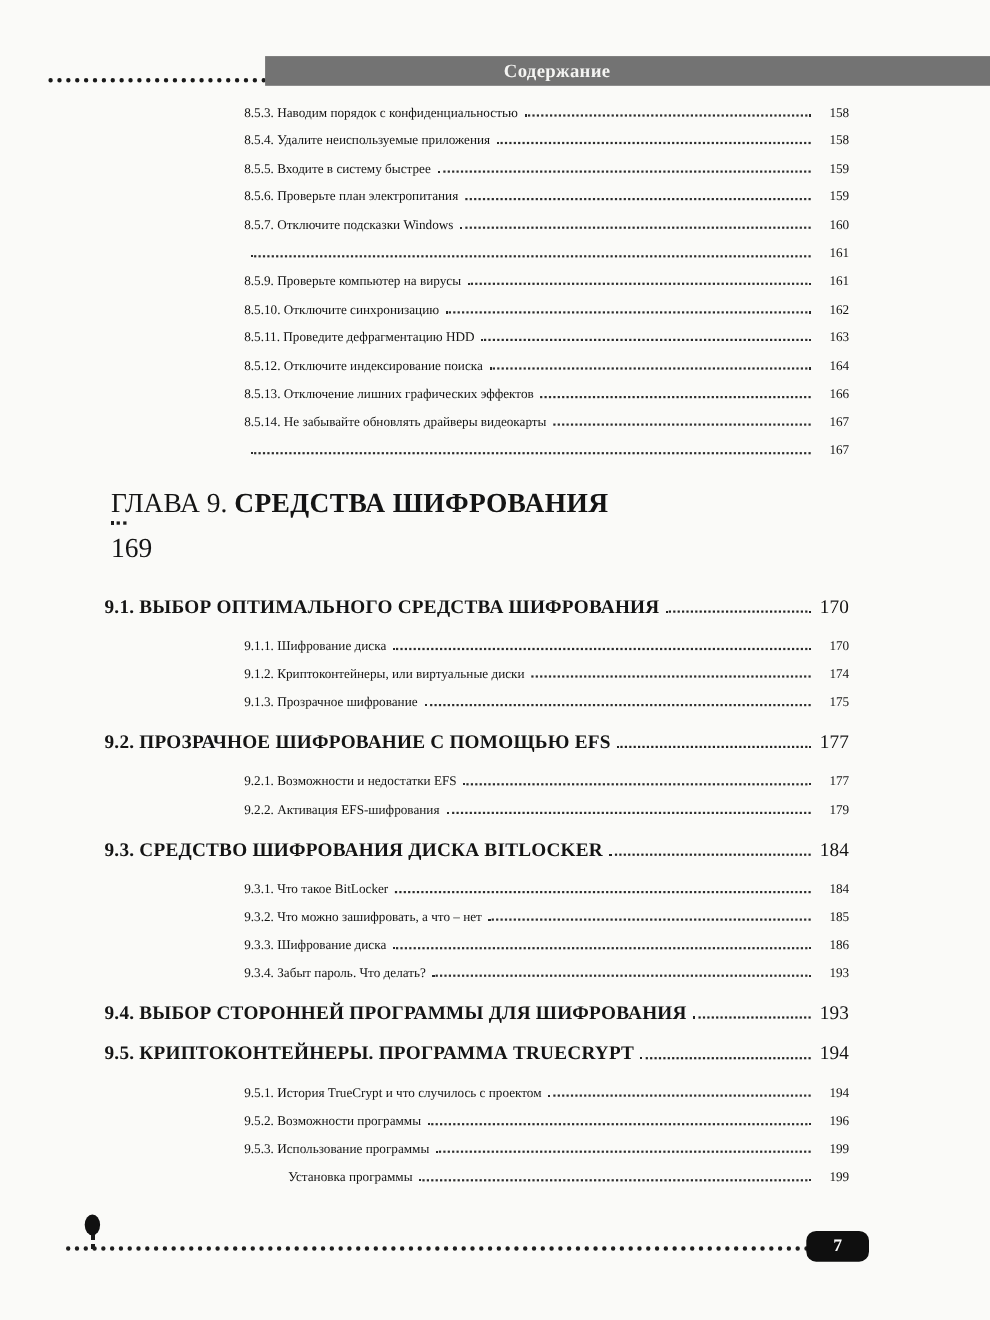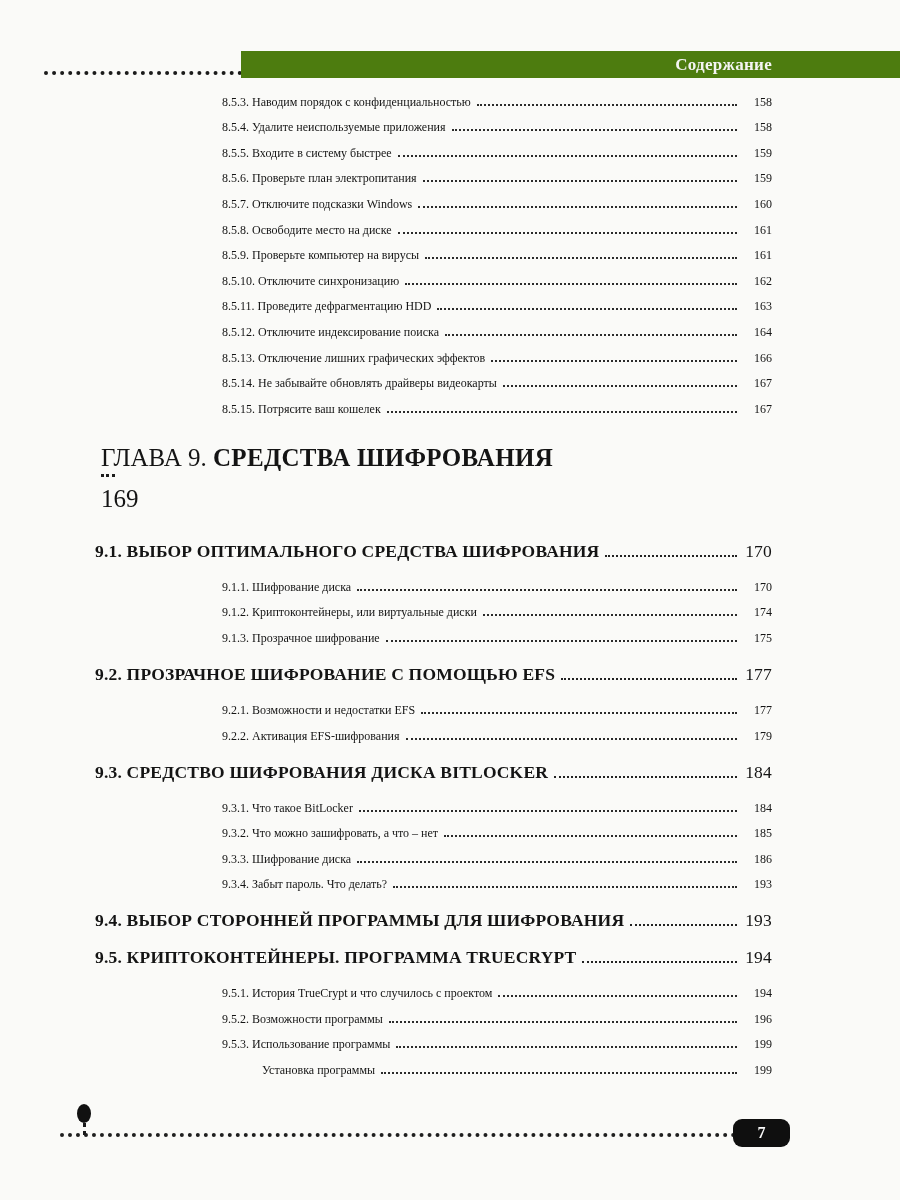--- a/index.html
+++ b/index.html
@@ -9,22 +9,22 @@
     background: #fafaf8;
     font-family: "Liberation Serif", "DejaVu Serif", serif;
     color: #141414;
     overflow: hidden;
   }
 
   
   .header-bar {
     position: absolute;
     left: 241px; right: 0; top: 51px; height: 27px;
-    background: #4d7c0f;
-    display: flex; align-items: center; justify-content: flex-end;
+    background: #737373;
+    display: flex; align-items: center; justify-content: center;
     padding-right: 128px;
     box-sizing: border-box;
   }
   .header-title {
     color: #f4f4f2;
     font-size: 17px;
     font-weight: 700;
     letter-spacing: .3px;
   }
   .header-dotted {
@@ -135,21 +135,20 @@
       <span class="toc-label">8.5.6. Проверьте план электропитания</span>
       <span class="leader"></span>
       <span class="toc-page">159</span>
     </div>
     <div class="toc-row row-sub">
       <span class="toc-label">8.5.7. Отключите подсказки Windows</span>
       <span class="leader"></span>
       <span class="toc-page">160</span>
     </div>
     <div class="toc-row row-sub">
-      <span class="toc-label">8.5.8. Освободите место на диске</span>
       <span class="leader"></span>
       <span class="toc-page">161</span>
     </div>
     <div class="toc-row row-sub">
       <span class="toc-label">8.5.9. Проверьте компьютер на вирусы</span>
       <span class="leader"></span>
       <span class="toc-page">161</span>
     </div>
     <div class="toc-row row-sub">
       <span class="toc-label">8.5.10. Отключите синхронизацию</span>
@@ -170,21 +169,20 @@
       <span class="toc-label">8.5.13. Отключение лишних графических эффектов</span>
       <span class="leader"></span>
       <span class="toc-page">166</span>
     </div>
     <div class="toc-row row-sub">
       <span class="toc-label">8.5.14. Не забывайте обновлять драйверы видеокарты</span>
       <span class="leader"></span>
       <span class="toc-page">167</span>
     </div>
     <div class="toc-row row-sub">
-      <span class="toc-label">8.5.15. Потрясите ваш кошелек</span>
       <span class="leader"></span>
       <span class="toc-page">167</span>
     </div>
     <div class="toc-row row-chapter">
       <span class="toc-label"><span class="chapter-prefix">ГЛАВА 9. </span><span class="chapter-title">СРЕДСТВА ШИФРОВАНИЯ</span></span>
       <span class="leader"></span>
       <span class="toc-page">169</span>
     </div>
     <div class="toc-row row-section">
       <span class="toc-label">9.1. ВЫБОР ОПТИМАЛЬНОГО СРЕДСТВА ШИФРОВАНИЯ</span>

